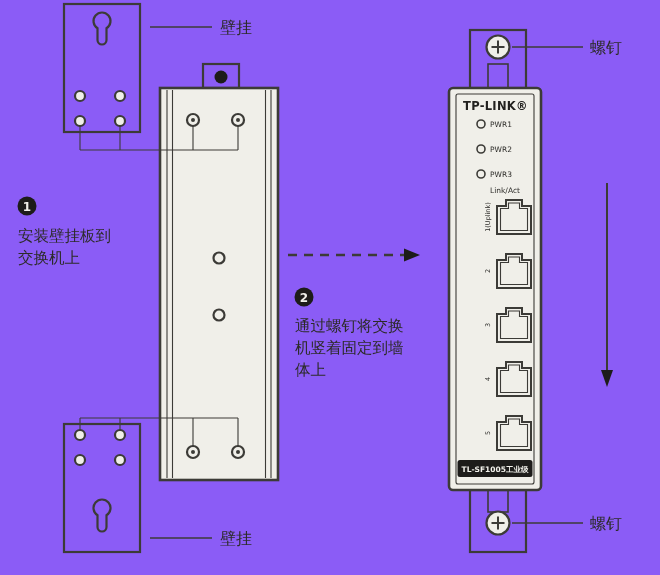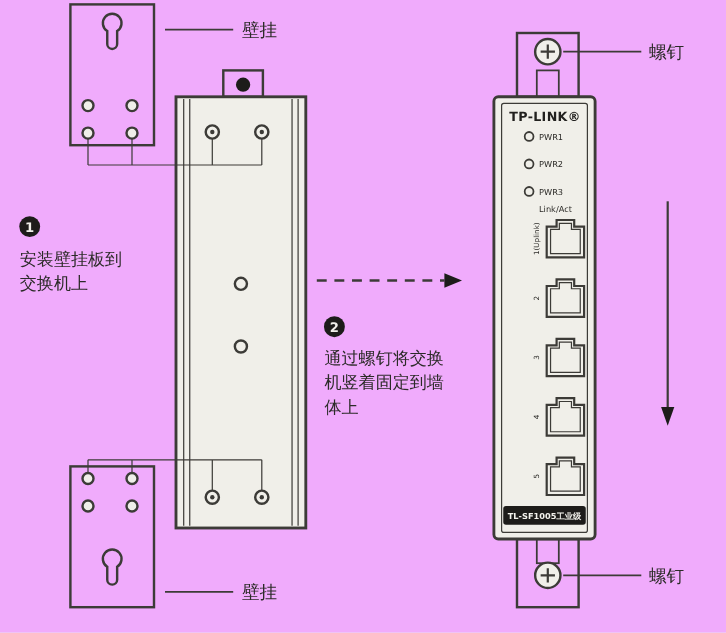--- a/index.html
+++ b/index.html
@@ -1,17 +1,17 @@
 <!DOCTYPE html>
 <html><head>
 <meta charset="utf-8">
 <style>
   html,body{margin:0;padding:0;}
   body{width:660px;height:575px;background:#f0efe9;font-family:"DejaVu Sans","Liberation Sans",sans-serif;}
-  .canvas{position:relative;width:660px;height:575px;overflow:hidden;background:#f0abfc;}
+  .canvas{position:relative;width:660px;height:575px;overflow:hidden;background:#8b5cf6;}
   svg{display:block;}
   .ln{fill:none;stroke:#3c3b37;stroke-linecap:butt;}
   .w1{stroke-width:1.1;}
   .w16{stroke-width:1.6;}
   .w2{stroke-width:2;}
   .w22{stroke-width:2.2;}
   .w26{stroke-width:2.6;}
   .bgfill{fill:#f0efe9;}
   .dark{fill:#1d1c1a;stroke:none;}
   .dot{fill:#3c3b37;stroke:none;}

